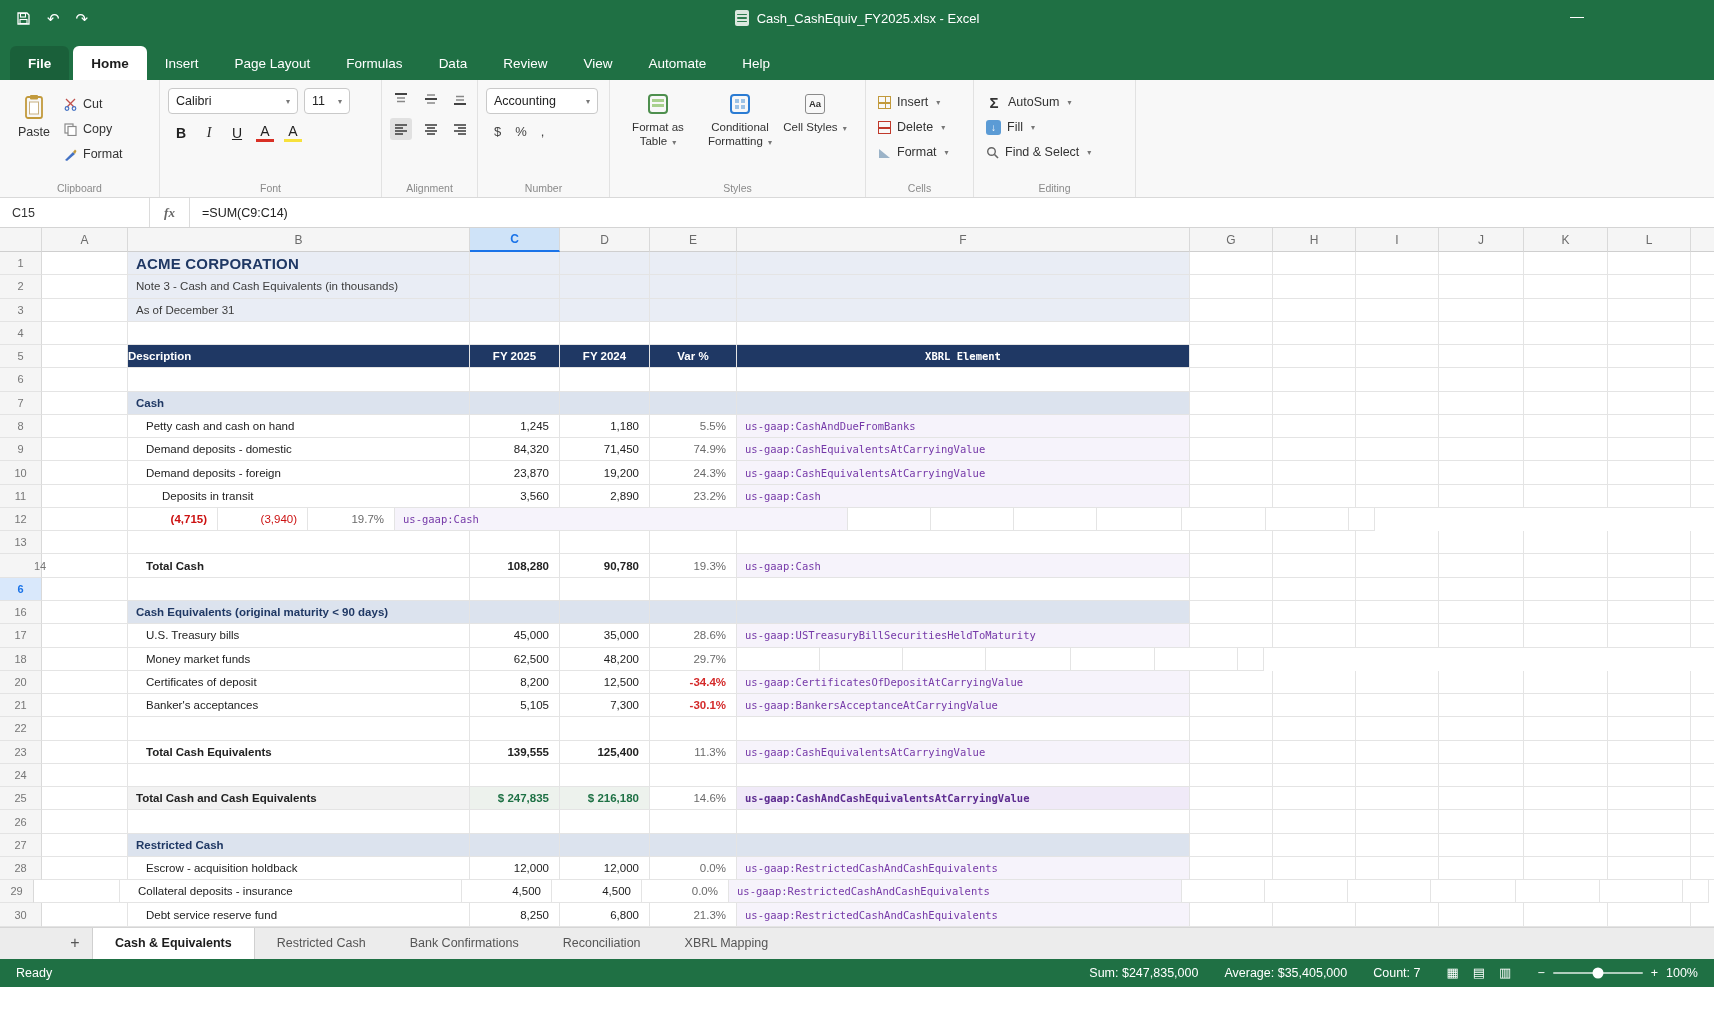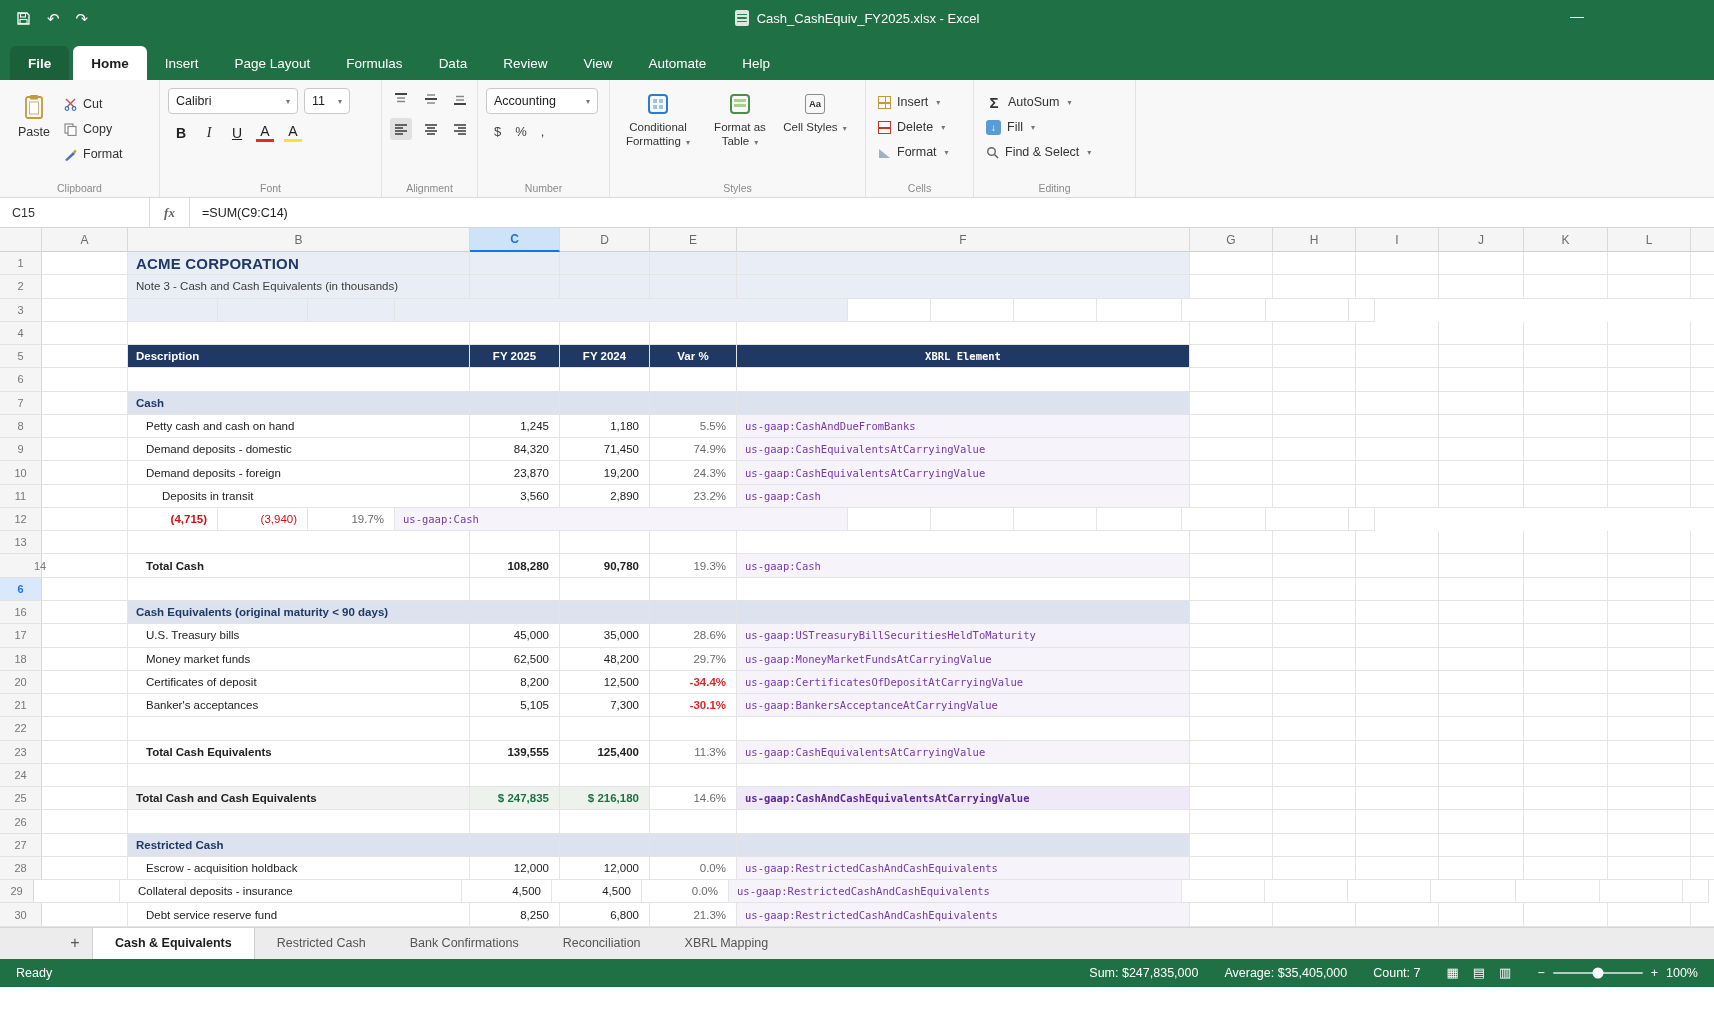--- a/index.html
+++ b/index.html
@@ -280,34 +280,34 @@
         <span>$</span>
         <span>%</span>
         <span>,</span>
       </div>
       <div class="glabel">Number</div>
     </div>
 
     <div class="rgroup g-styles">
       <div class="rbody" style="gap:2px; padding-top:2px;">
         <div class="stylebtn">
+          <span class="ico-ft">
+              <i></i>
+              <i></i>
+            </span>
+          <span><span>Format as Table</span> <span class="ddarrow">▾</span></span>
+        </div>
+        <div class="stylebtn">
           <span class="ico-cf">
               <i></i>
               <i></i>
               <i></i>
               <i></i>
             </span>
           <span><span>Conditional Formatting</span> <span class="ddarrow">▾</span></span>
-        </div>
-        <div class="stylebtn">
-          <span class="ico-ft">
-              <i></i>
-              <i></i>
-            </span>
-          <span><span>Format as Table</span> <span class="ddarrow">▾</span></span>
         </div>
         <div class="stylebtn" style="width:66px;">
           <span class="ico-cs">Aa</span>
           <span><span>Cell Styles</span> <span class="ddarrow">▾</span></span>
         </div>
       </div>
       <div class="glabel">Styles</div>
     </div>
 
     <div class="rgroup g-cells">
@@ -411,20 +411,21 @@
           <div class="cell" style="width: 83px;"></div>
           <div class="cell" style="width: 83px;"></div>
           <div class="cell" style="width: 85px;"></div>
           <div class="cell" style="width: 84px;"></div>
           <div class="cell" style="width: 83px;"></div>
           <div class="cell" style="width: 26px;"></div>
         </div>
         <div class="grow">
           <div class="rn" style="width: 42px;">3</div>
           <div class="cell" style="width: 86px;"></div>
+          <div class="cell band note" style="width: 342px; padding-left: 8px;">As of December 31</div>
           <div class="cell band" style="width: 90px;"></div>
           <div class="cell band" style="width: 90px;"></div>
           <div class="cell band" style="width: 87px;"></div>
           <div class="cell band" style="width: 453px;"></div>
           <div class="cell" style="width: 83px;"></div>
           <div class="cell" style="width: 83px;"></div>
           <div class="cell" style="width: 83px;"></div>
           <div class="cell" style="width: 85px;"></div>
           <div class="cell" style="width: 84px;"></div>
           <div class="cell" style="width: 83px;"></div>
@@ -442,21 +443,21 @@
           <div class="cell" style="width: 83px;"></div>
           <div class="cell" style="width: 83px;"></div>
           <div class="cell" style="width: 85px;"></div>
           <div class="cell" style="width: 84px;"></div>
           <div class="cell" style="width: 83px;"></div>
           <div class="cell" style="width: 26px;"></div>
         </div>
         <div class="grow">
           <div class="rn" style="width: 42px;">5</div>
           <div class="cell" style="width: 86px;"></div>
-          <div class="cell navy" style="width: 342px; padding-left: 8px;">Description</div>
+          <div class="cell navy" style="width: 342px; ">Description</div>
           <div class="cell navy cen" style="width: 90px;">FY 2025</div>
           <div class="cell navy cen" style="width: 90px;">FY 2024</div>
           <div class="cell navy cen" style="width: 87px;">Var %</div>
           <div class="cell navy cen mono" style="width: 453px;">XBRL Element</div>
           <div class="cell" style="width: 83px;"></div>
           <div class="cell" style="width: 83px;"></div>
           <div class="cell" style="width: 83px;"></div>
           <div class="cell" style="width: 85px;"></div>
           <div class="cell" style="width: 84px;"></div>
           <div class="cell" style="width: 83px;"></div>
@@ -653,21 +654,20 @@
           <div class="cell" style="width: 83px;"></div>
           <div class="cell" style="width: 26px;"></div>
         </div>
         <div class="grow">
           <div class="rn" style="width: 42px;">18</div>
           <div class="cell" style="width: 86px;"></div>
           <div class="cell" style="width: 342px; padding-left: 18px;">Money market funds</div>
           <div class="cell num" style="width: 90px;">62,500</div>
           <div class="cell num" style="width: 90px;">48,200</div>
           <div class="cell var" style="width: 87px;">29.7%</div>
-          <div class="cell xbrl" style="width: 453px;">us-gaap:MoneyMarketFundsAtCarryingValue</div>
           <div class="cell" style="width: 83px;"></div>
           <div class="cell" style="width: 83px;"></div>
           <div class="cell" style="width: 83px;"></div>
           <div class="cell" style="width: 85px;"></div>
           <div class="cell" style="width: 84px;"></div>
           <div class="cell" style="width: 83px;"></div>
           <div class="cell" style="width: 26px;"></div>
         </div>
         <div class="grow">
           <div class="rn" style="width: 42px;">20</div>

